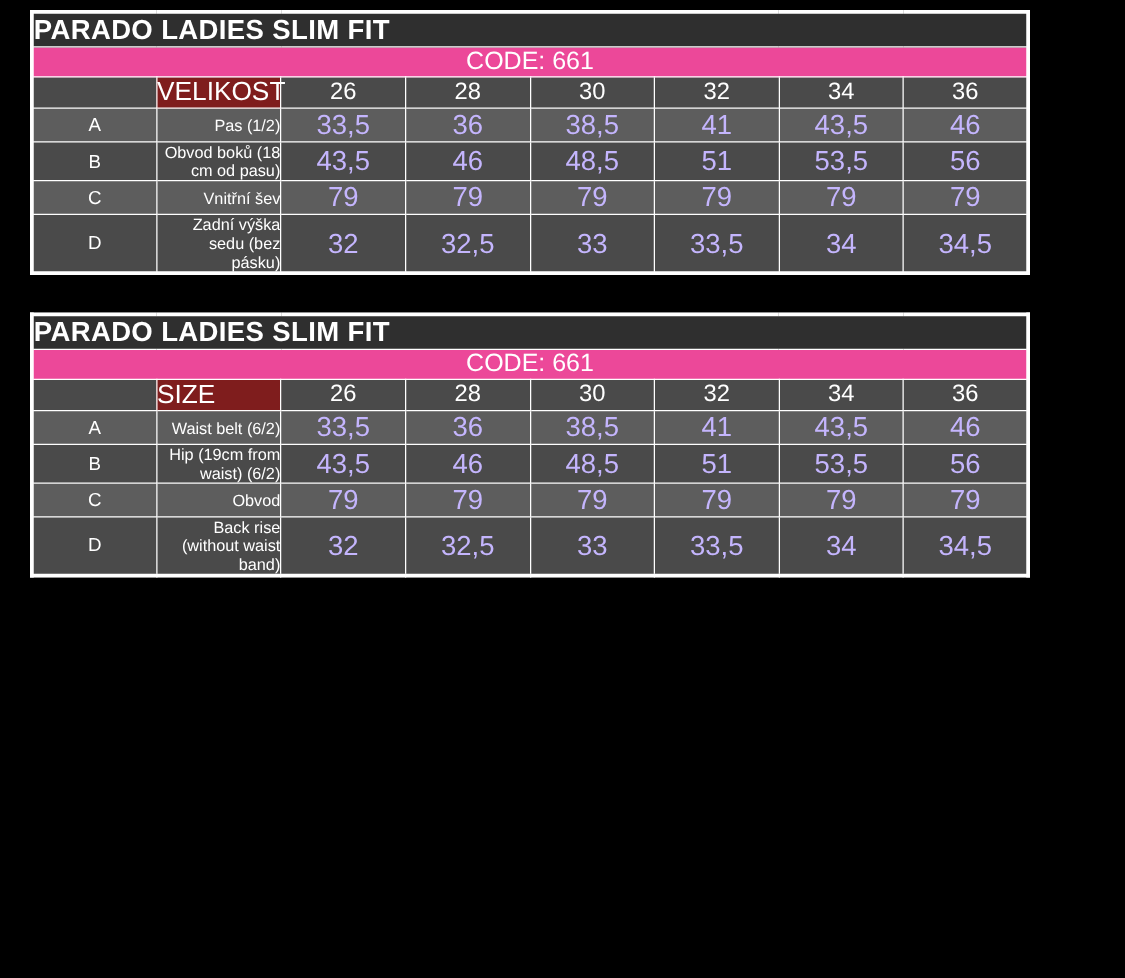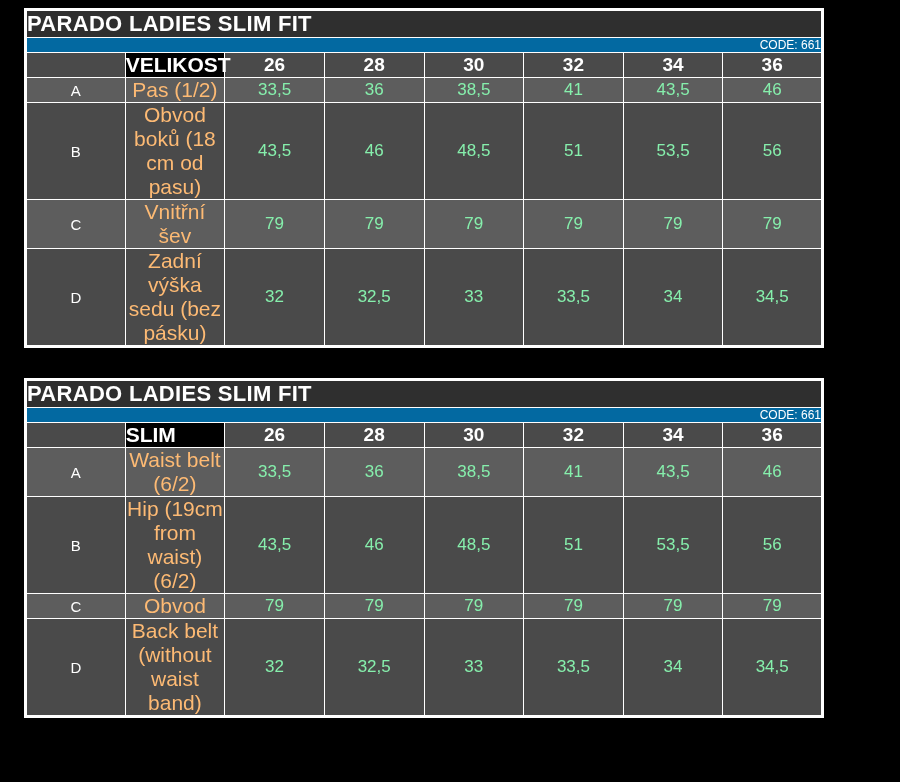--- a/index.html
+++ b/index.html
@@ -46,67 +46,67 @@
     color: #ffffff;
     font-size: 22px;
     font-weight: bold;
     letter-spacing: 0.3px;
     padding: 10px 12px 10px 12px;
     text-align: left;
     border-bottom: 1px solid #ffffff;
   }
   
   .code-cell {
-    background: #0369a1;
-    color: #ffffff;
-    font-size: 12px;
+    background: #ec4899;
+    color: #ffffff;
+    font-size: 20px;
     padding: 7px 12px 7px 12px;
-    text-align: right;
+    text-align: center;
   }
   
   .hdr-letter {
     background: #4a4a4a;
     width: 34px;
   }
   .hdr-label {
-    background: #000000;
+    background: #7f1d1d;
     color: #ffffff;
     font-size: 21px;
-    font-weight: bold;
+    font-weight: normal;
     text-align: left;
     padding: 10px 0 10px 12px;
   }
   .hdr-size {
     background: #4a4a4a;
     color: #ffffff;
     font-size: 19px;
-    font-weight: bold;
+    font-weight: normal;
     text-align: center;
     padding: 10px 0;
     width: 74px;
   }
   
   .row-light td { background: #5d5d5d; }
   .row-dark td  { background: #4a4a4a; }
   .cell-letter {
     color: #ffffff;
     font-size: 15px;
     text-align: center;
     padding: 9px 0;
     width: 34px;
   }
   .cell-label {
-    color: #fdba74;
-    font-size: 21px;
-    text-align: center;
+    color: #ffffff;
+    font-size: 13px;
+    text-align: right;
     padding: 9px 0 9px 12px;
   }
   .cell-val {
-    color: #86efac;
-    font-size: 17px;
+    color: #c4b5fd;
+    font-size: 22px;
     text-align: center;
     padding: 9px 0;
     width: 74px;
   }
 </style>
 </head>
 <body>
 
 <div class="page">
 
@@ -179,21 +179,21 @@
     <table class="size-table">
       <tbody>
         <tr>
           <td class="title-cell" colspan="8">PARADO LADIES SLIM FIT</td>
         </tr>
         <tr>
           <td class="code-cell" colspan="8">CODE: 661</td>
         </tr>
         <tr>
           <td class="hdr-letter"></td>
-          <td class="hdr-label">SLIM</td>
+          <td class="hdr-label">SIZE</td>
           <td class="hdr-size">26</td>
           <td class="hdr-size">28</td>
           <td class="hdr-size">30</td>
           <td class="hdr-size">32</td>
           <td class="hdr-size">34</td>
           <td class="hdr-size">36</td>
         </tr>
         <tr class="row-light">
           <td class="cell-letter">A</td>
           <td class="cell-label">Waist belt (6/2)</td>
@@ -219,21 +219,21 @@
           <td class="cell-label">Obvod</td>
           <td class="cell-val">79</td>
           <td class="cell-val">79</td>
           <td class="cell-val">79</td>
           <td class="cell-val">79</td>
           <td class="cell-val">79</td>
           <td class="cell-val">79</td>
         </tr>
         <tr class="row-dark">
           <td class="cell-letter">D</td>
-          <td class="cell-label">Back belt (without waist band)</td>
+          <td class="cell-label">Back rise (without waist band)</td>
           <td class="cell-val">32</td>
           <td class="cell-val">32,5</td>
           <td class="cell-val">33</td>
           <td class="cell-val">33,5</td>
           <td class="cell-val">34</td>
           <td class="cell-val">34,5</td>
         </tr>
       </tbody>
     </table>
   </div>

